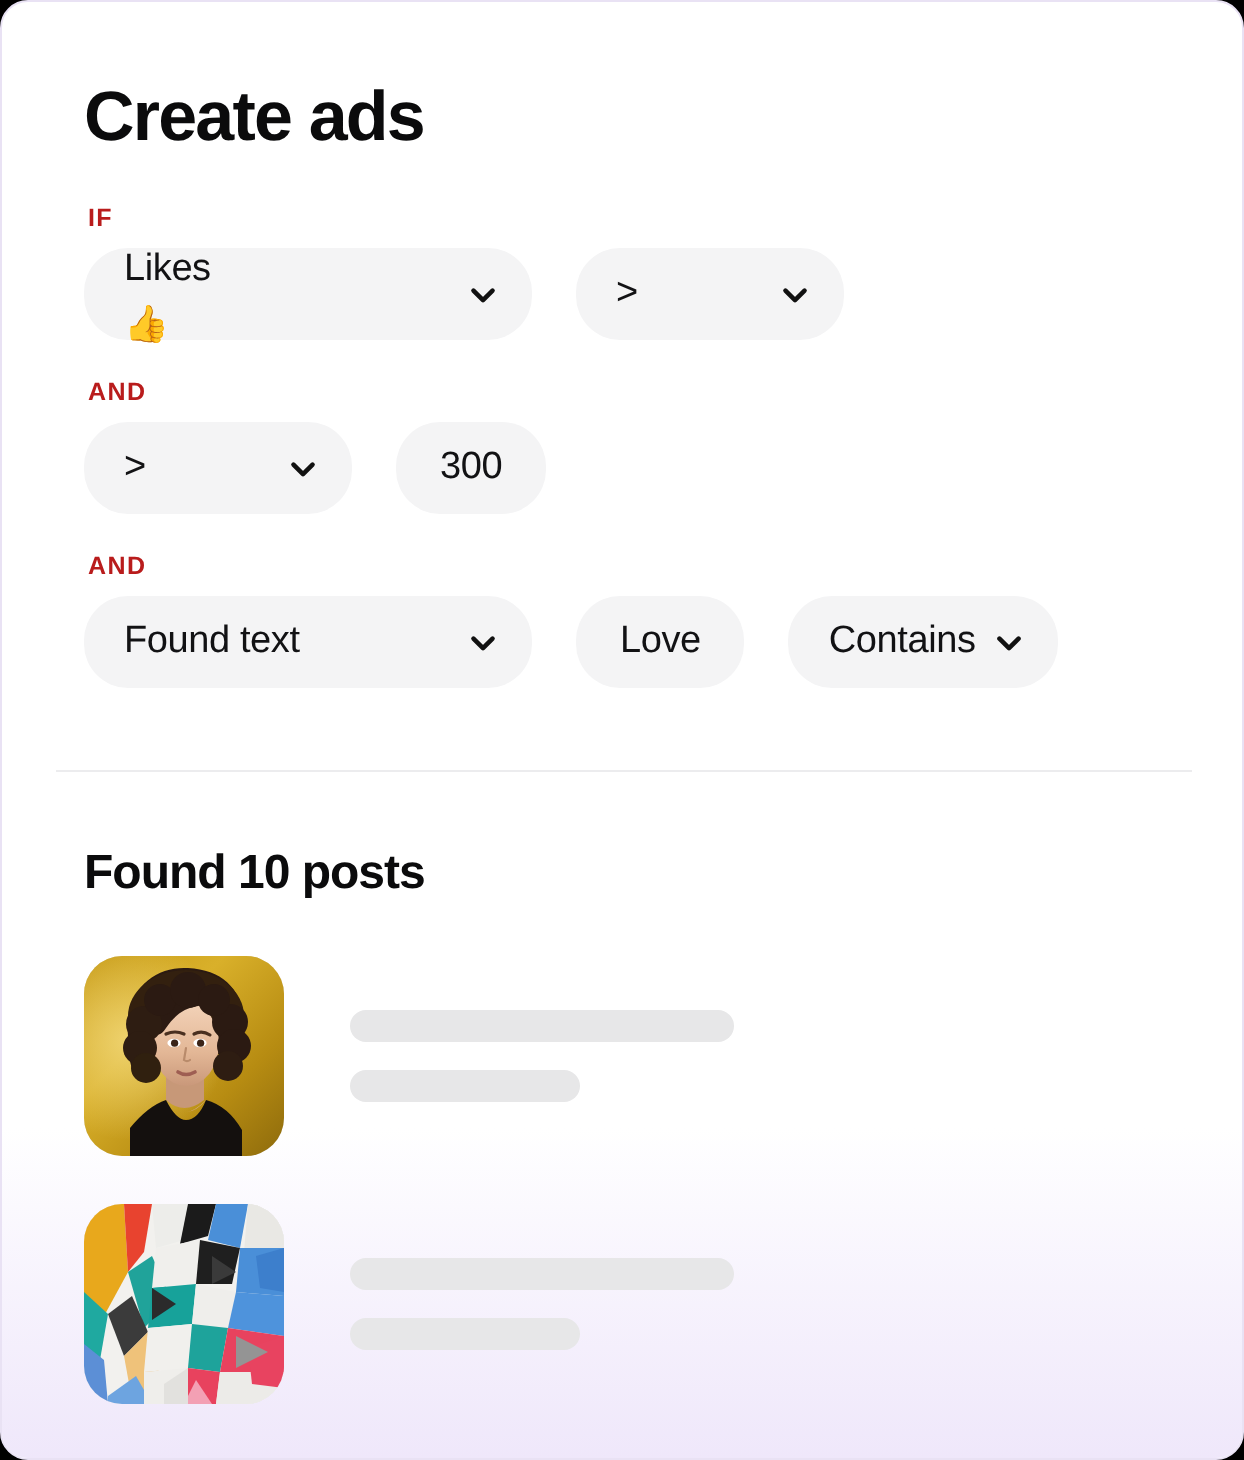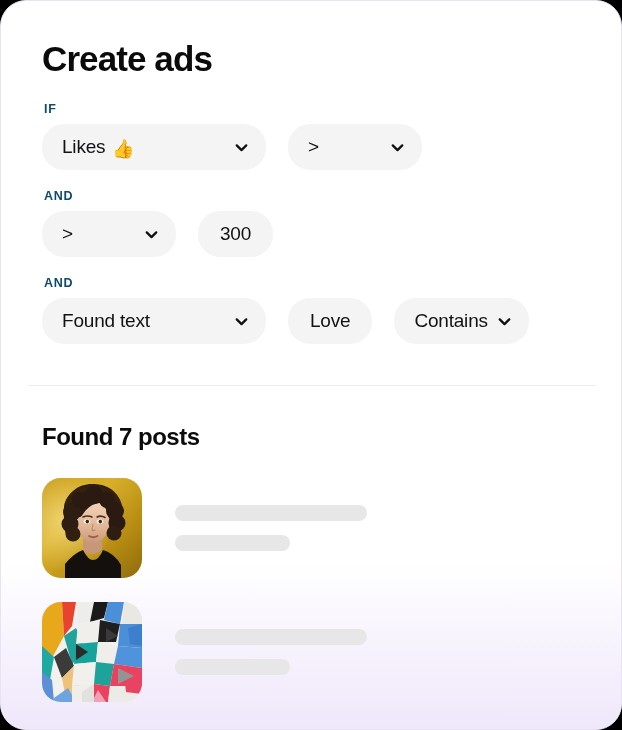--- a/index.html
+++ b/index.html
@@ -14,21 +14,21 @@
     font-family: "Liberation Sans", sans-serif;
     -webkit-font-smoothing: antialiased;
   }
 
   
   .card {
     position: relative;
     width: 622px;
     height: 730px;
     box-sizing: border-box;
-    border-radius: 26px;
+    border-radius: 14px;
     background: #ffffff;
     overflow: hidden;
     border: 1px solid #e9e2f4;
   }
   
   .card::after {
     content: "";
     position: absolute;
     left: 0; right: 0; bottom: 0;
     height: 165px;
@@ -60,21 +60,21 @@
     position: absolute;
     left: 41px;
     top: 100px;
     width: 545px;
   }
   .rule-group { margin-bottom: 0; }
   .rule-label {
     font-size: 12.5px;
     font-weight: 700;
     letter-spacing: 0.7px;
-    color: #0c4a6e;
+    color: #b91c1c;
     line-height: 16px;
     margin: 0 0 7px 2px;
   }
   .rule-row {
     display: flex;
     align-items: center;
     gap: 22px;
     margin-bottom: 18px;
   }
 
@@ -112,21 +112,21 @@
     gap: 10px;
     padding-left: 20px;
     padding-right: 18px;
   }
   .pill-value {
     justify-content: center;
     min-width: 58px;
     padding: 0 22px;
   }
 
-  .pill-text { display: inline-flex; align-items: flex-end; gap: 7px; }
+  .pill-text { display: inline-flex; align-items: flex-start; gap: 7px; flex-direction: column; }
   .pill-emoji { font-size: 18px; line-height: 1; }
 
   .chev {
     width: 13px;
     height: 13px;
     flex: none;
     display: block;
   }
   .chev svg { display: block; width: 13px; height: 13px; }
 
@@ -257,21 +257,21 @@
                 </svg>
             </span>
           </div>
         </div>
       </div>
 
     </div>
 
     <div class="divider"></div>
 
-    <h2 class="results-title">Found 7 posts</h2>
+    <h2 class="results-title">Found 10 posts</h2>
 
     <div class="post-list">
 
       <div class="post-item">
         <div class="thumb">
           <svg viewBox="0 0 100 100" preserveAspectRatio="xMidYMid slice">
             <defs>
               <linearGradient id="gold" x1="0" y1="0" x2="1" y2="1">
                 <stop offset="0%" stop-color="#C69A16"></stop>
                 <stop offset="35%" stop-color="#D9B02A"></stop>

